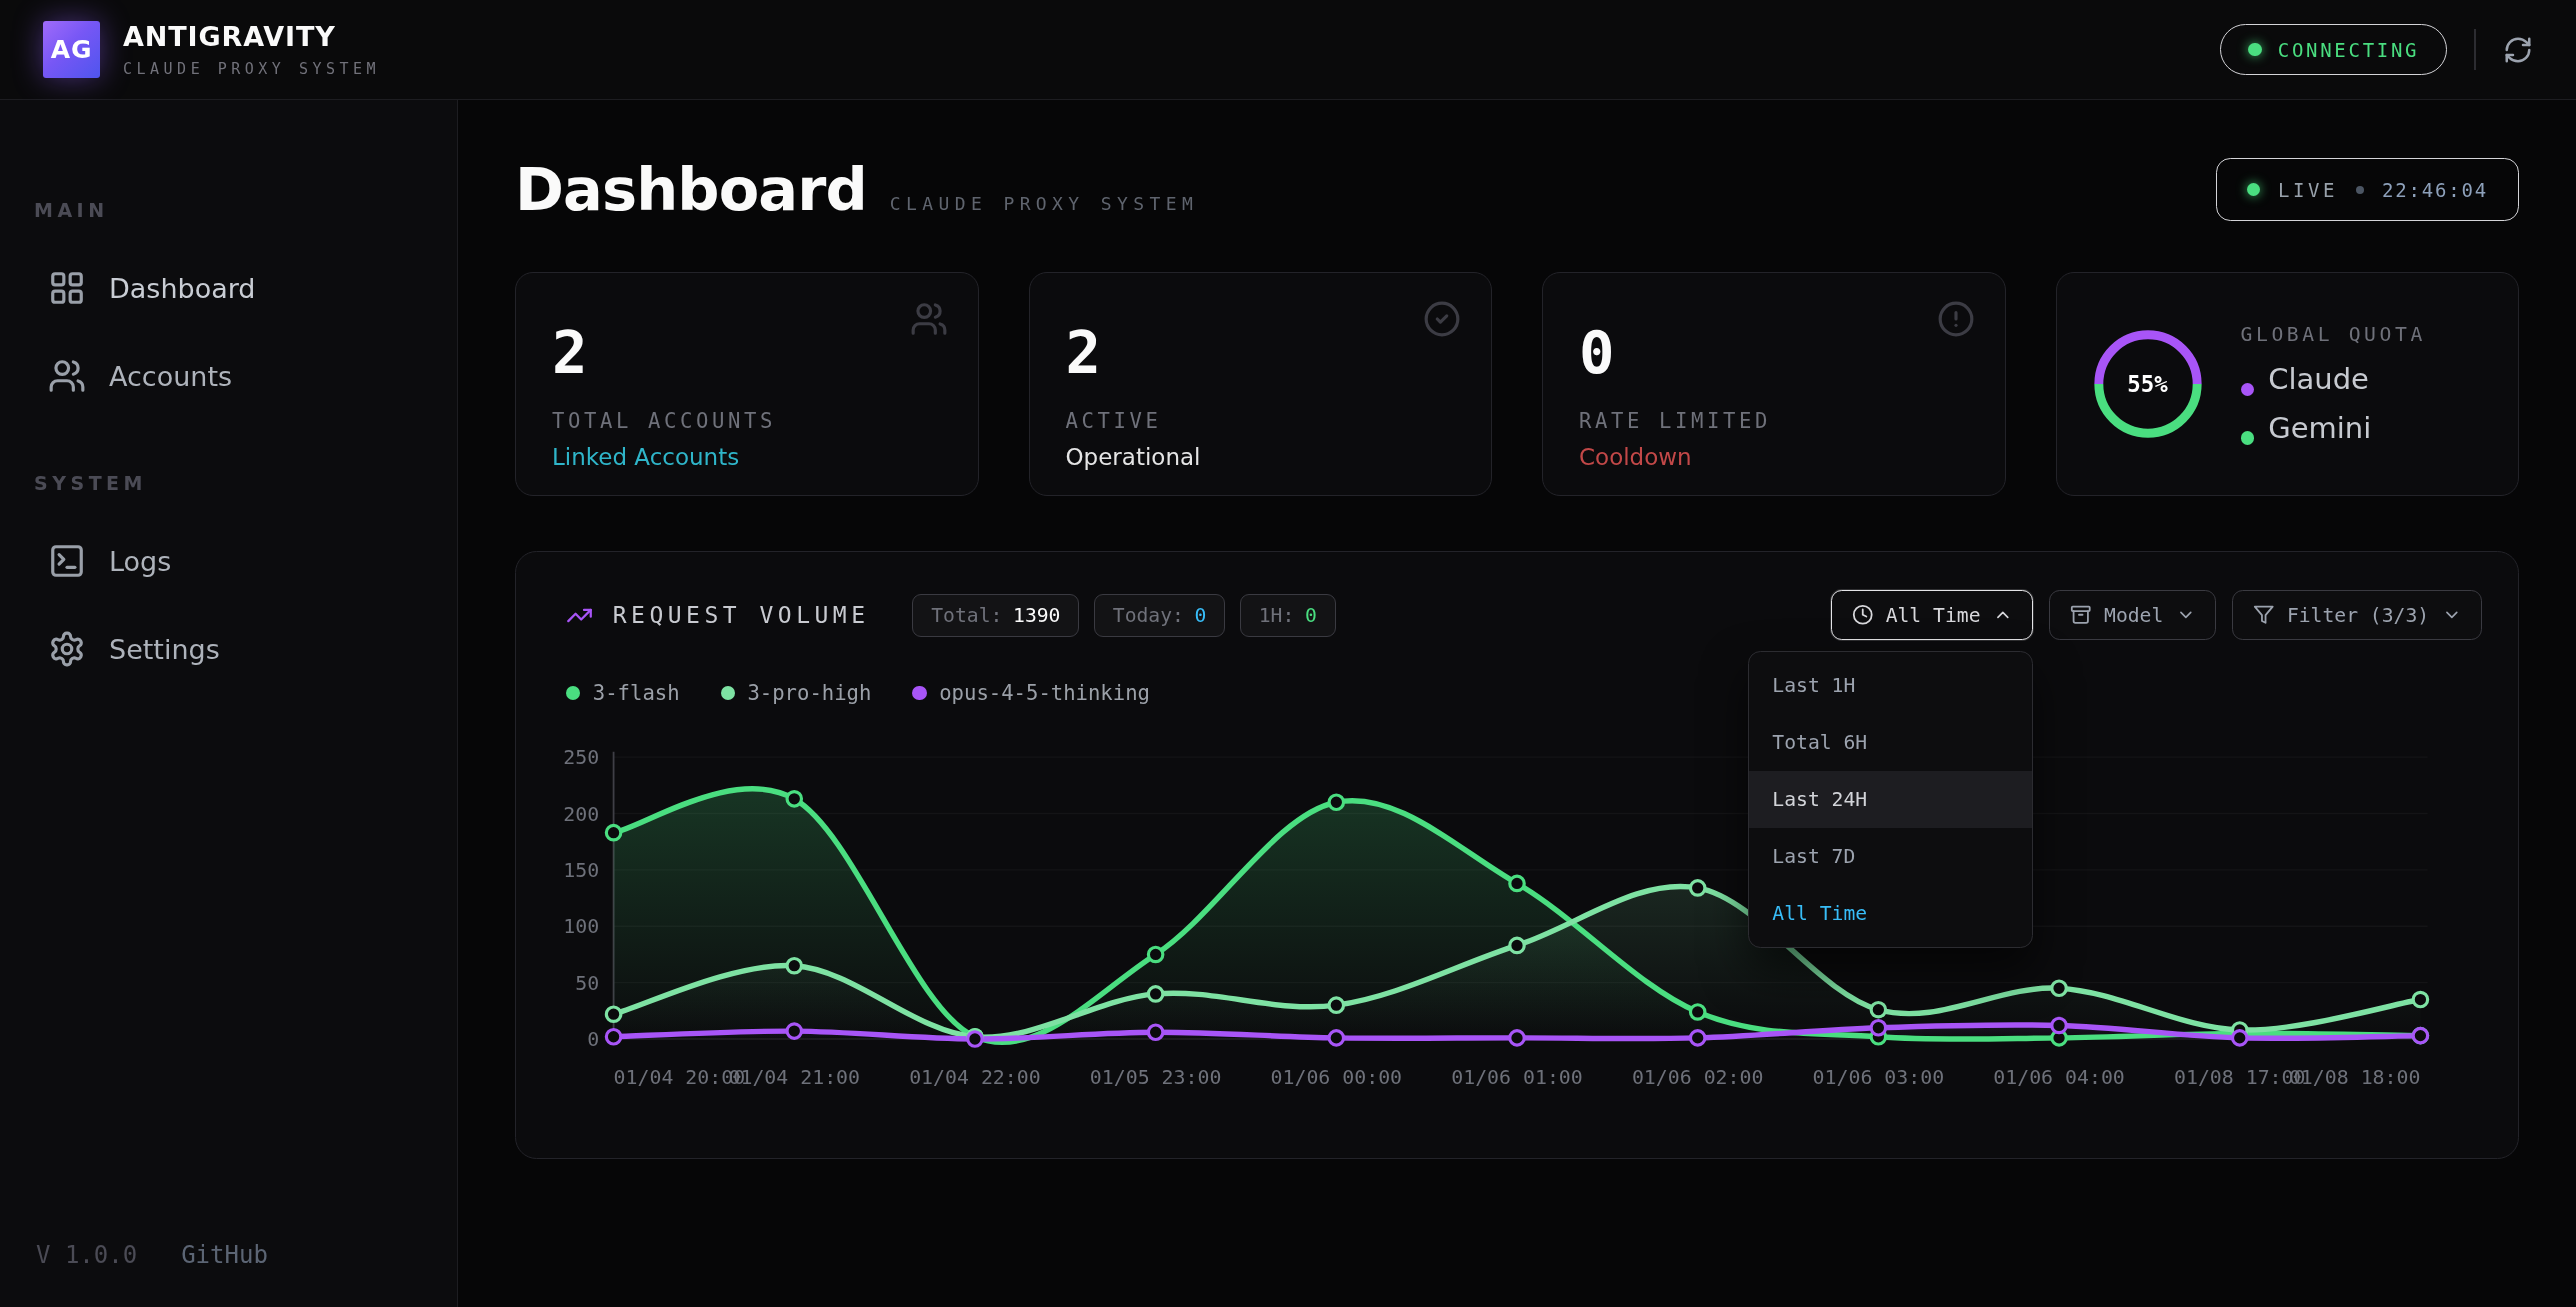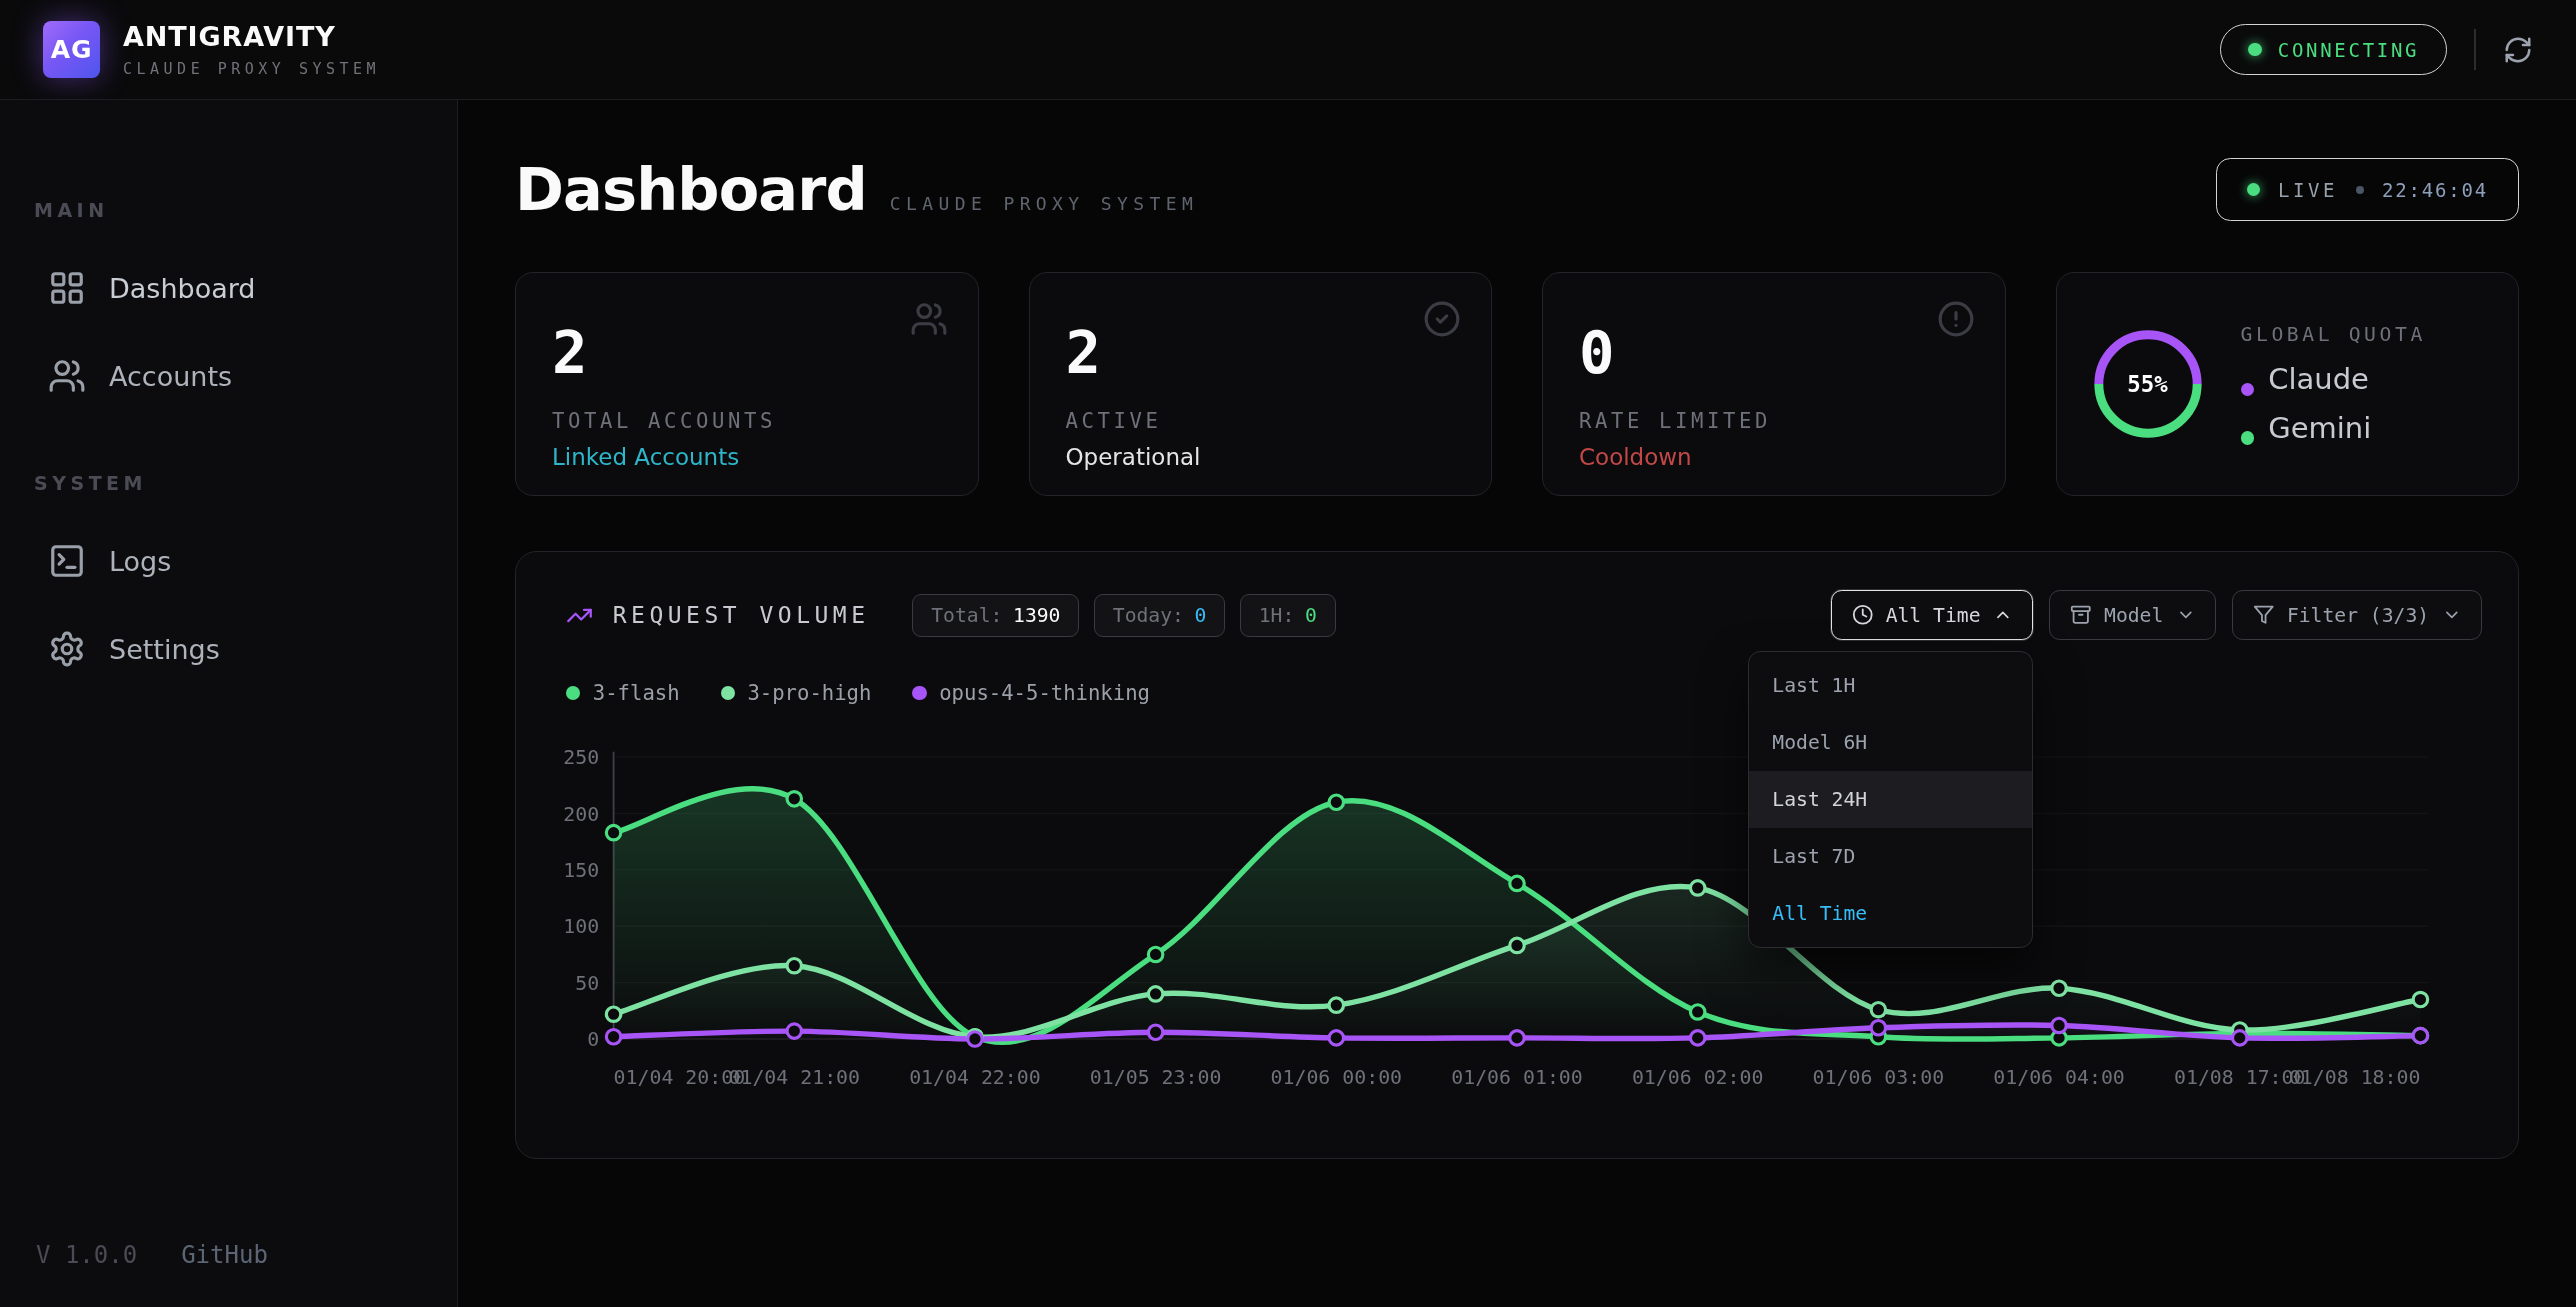--- a/index.html
+++ b/index.html
@@ -10,21 +10,21 @@
   }
   .mono { font-family:"DejaVu Sans Mono","Liberation Mono",monospace; }
 
   
   .topbar {
     height:100px; background:#0a0a0b; border-bottom:1.8px solid #1d1d21;
     display:flex; align-items:center; justify-content:space-between; padding:0 43px;
   }
   .brand { display:flex; align-items:center; gap:23px; }
   .logo {
-    width:57px; height:57px; border-radius:8px;
+    width:57px; height:57px; border-radius:3px;
     background:linear-gradient(135deg,#a06bfa 0%,#7757f5 45%,#4f55ee 100%);
     display:flex; align-items:center; justify-content:center;
     font-weight:800; font-size:25px; color:#fff; letter-spacing:0.9px;
     box-shadow:0 0 30px rgba(139,92,246,.45);
   }
   .brand-title { font-size:27px; font-weight:800; letter-spacing:0.9px; color:#fafafa; }
   .brand-sub { font-family:"DejaVu Sans Mono",monospace; font-size:15px; color:#71717a; letter-spacing:4.5px; margin-top:7.2px; }
   .top-right { display:flex; align-items:center; }
   .status-pill {
     display:flex; align-items:center; gap:16px; border:1.8px solid #d4d4d8; border-radius:894px;
@@ -335,21 +335,21 @@
                     <circle cx="12" cy="12" r="10"></circle>
                     <path d="M12 6v6l4 2"></path>
                   </svg>
                   <span>All Time</span>
                   <svg viewBox="0 0 24 24" width="19.7" height="19.7" class="ic">
                     <path d="m18 15-6-6-6 6"></path>
                   </svg>
                 </button>
                 <div class="menu">
                   <div class="menu-item">Last 1H</div>
-                  <div class="menu-item">Model 6H</div>
+                  <div class="menu-item">Total 6H</div>
                   <div class="menu-item hover">Last 24H</div>
                   <div class="menu-item">Last 7D</div>
                   <div class="menu-item selected">All Time</div>
                 </div>
               </div>
               <div class="btn-wrap">
                 <button class="ctl-btn">
                   <svg viewBox="0 0 24 24" width="21.5" height="21.5" class="ic">
                     <rect x="2" y="3" width="20" height="5" rx="1"></rect>
                     <path d="M4 8v11a2 2 0 0 0 2 2h12a2 2 0 0 0 2-2V8"></path>

